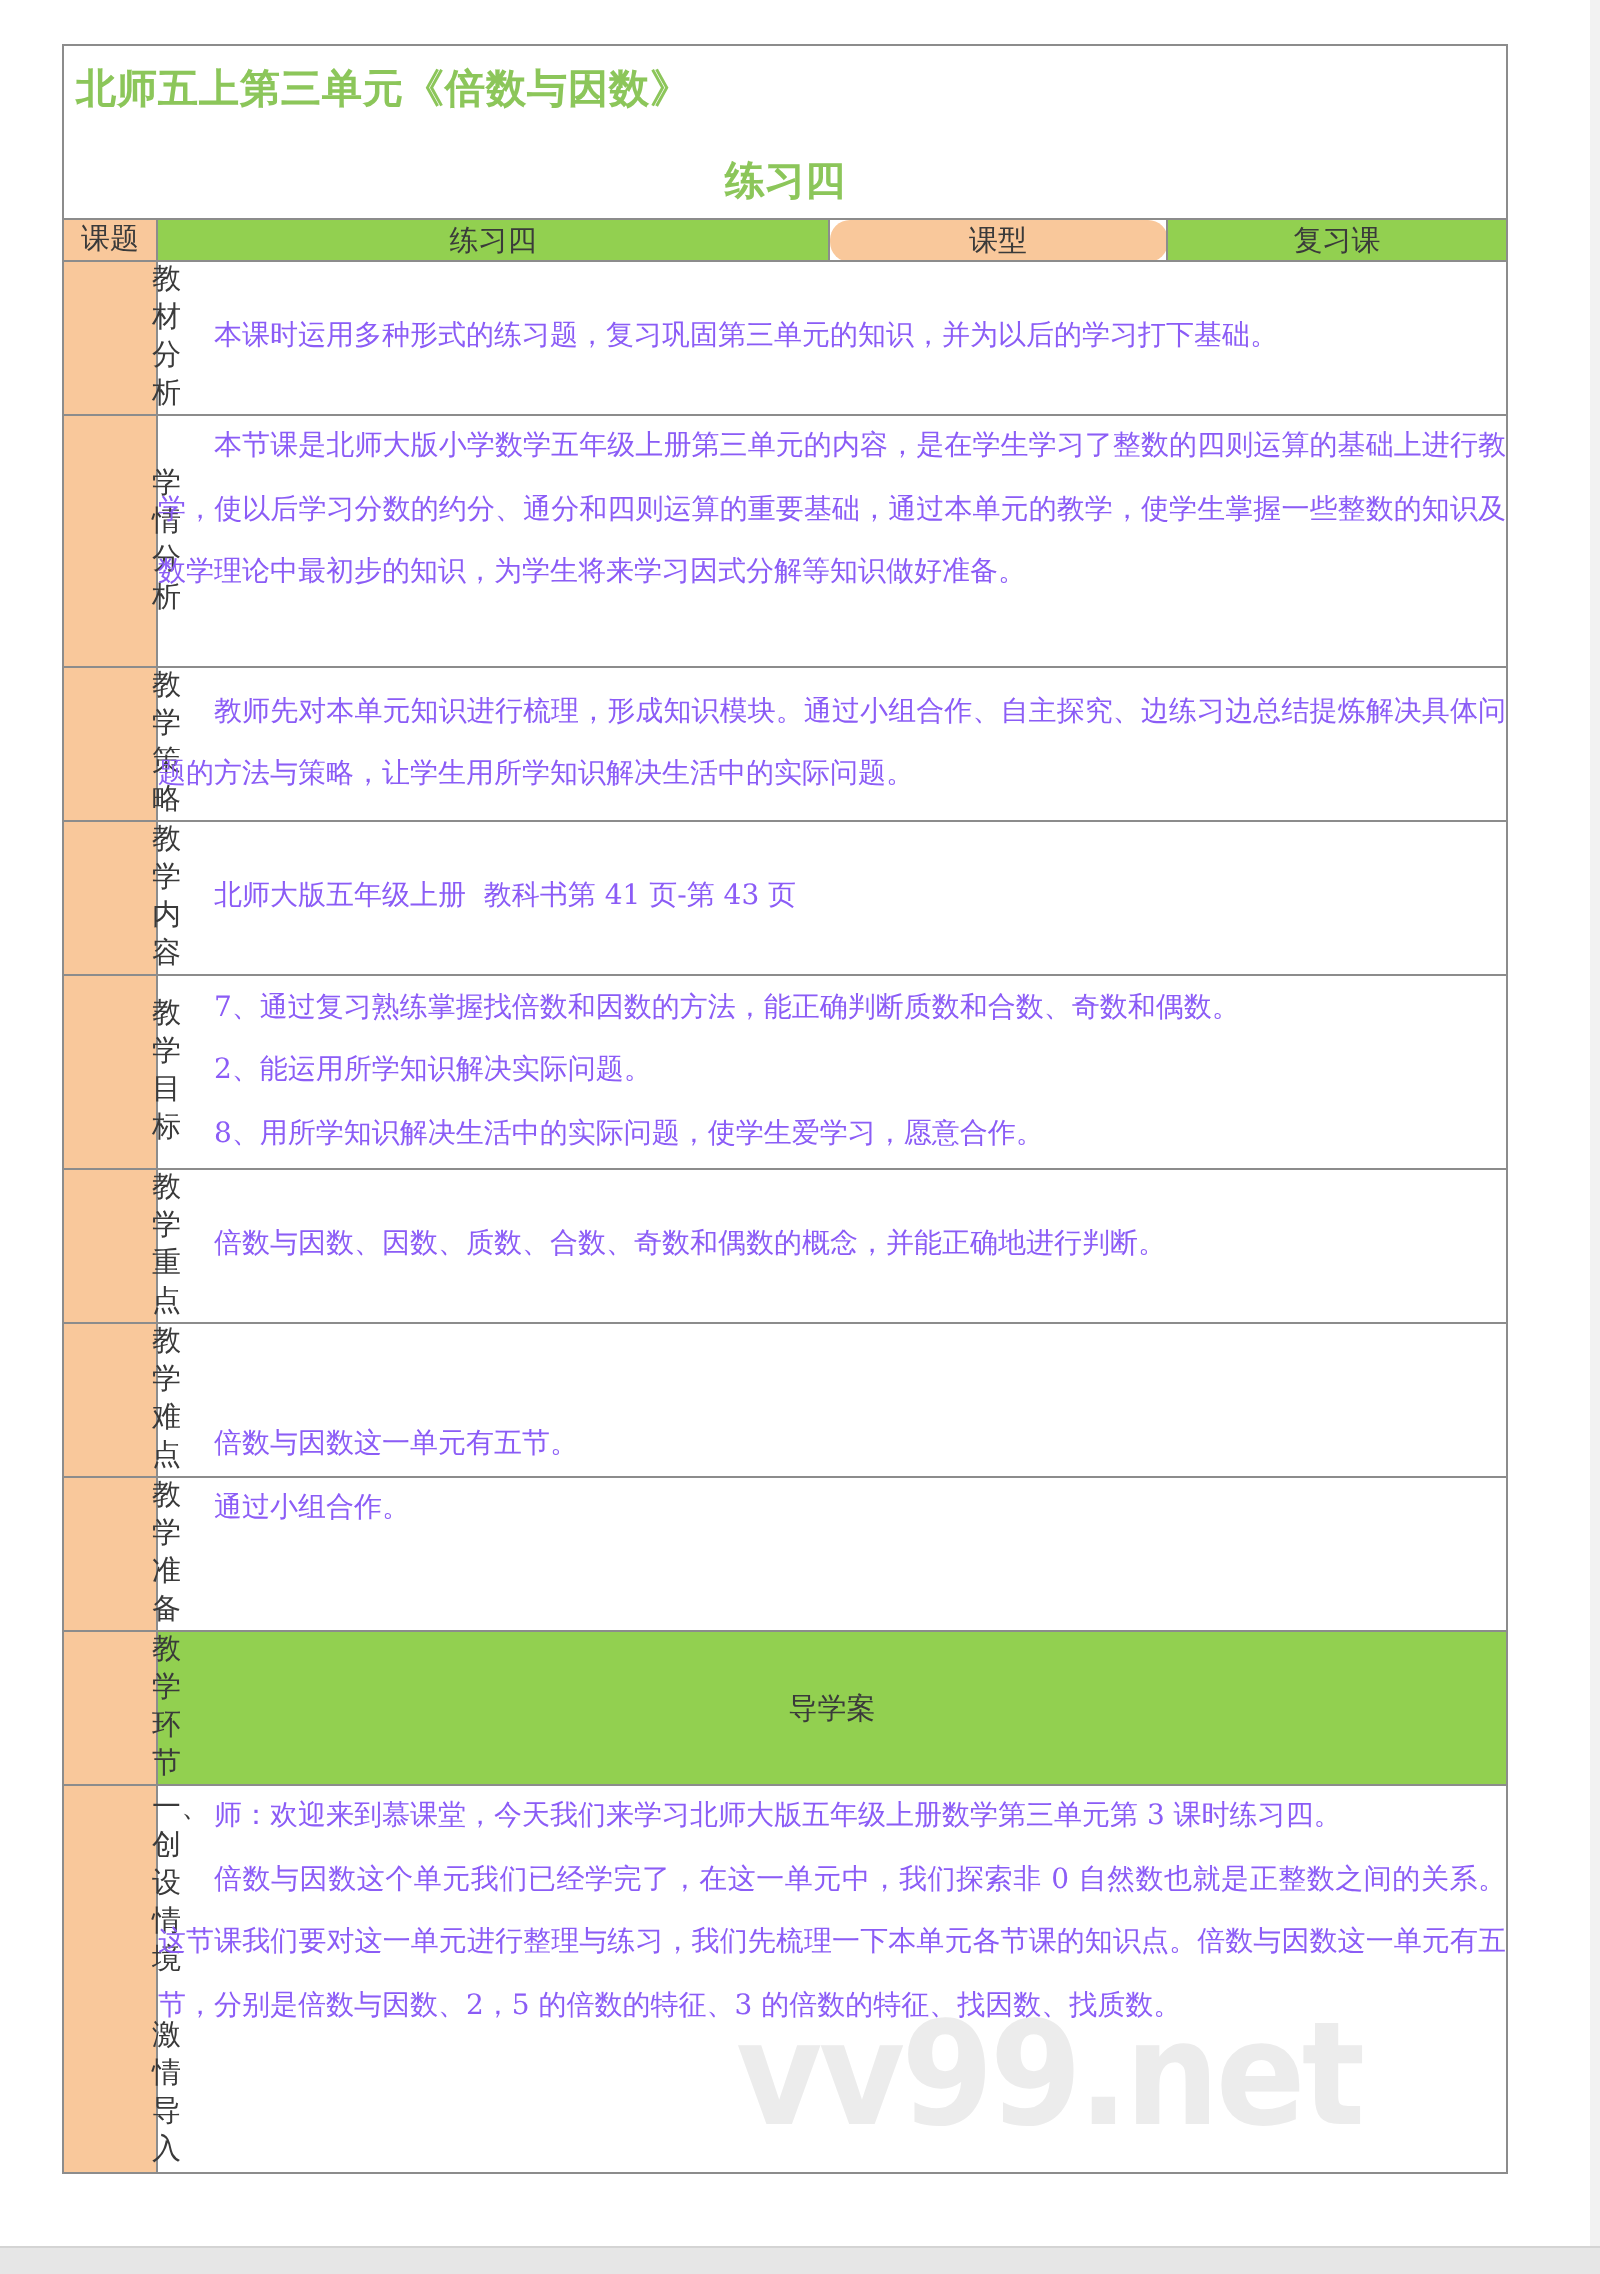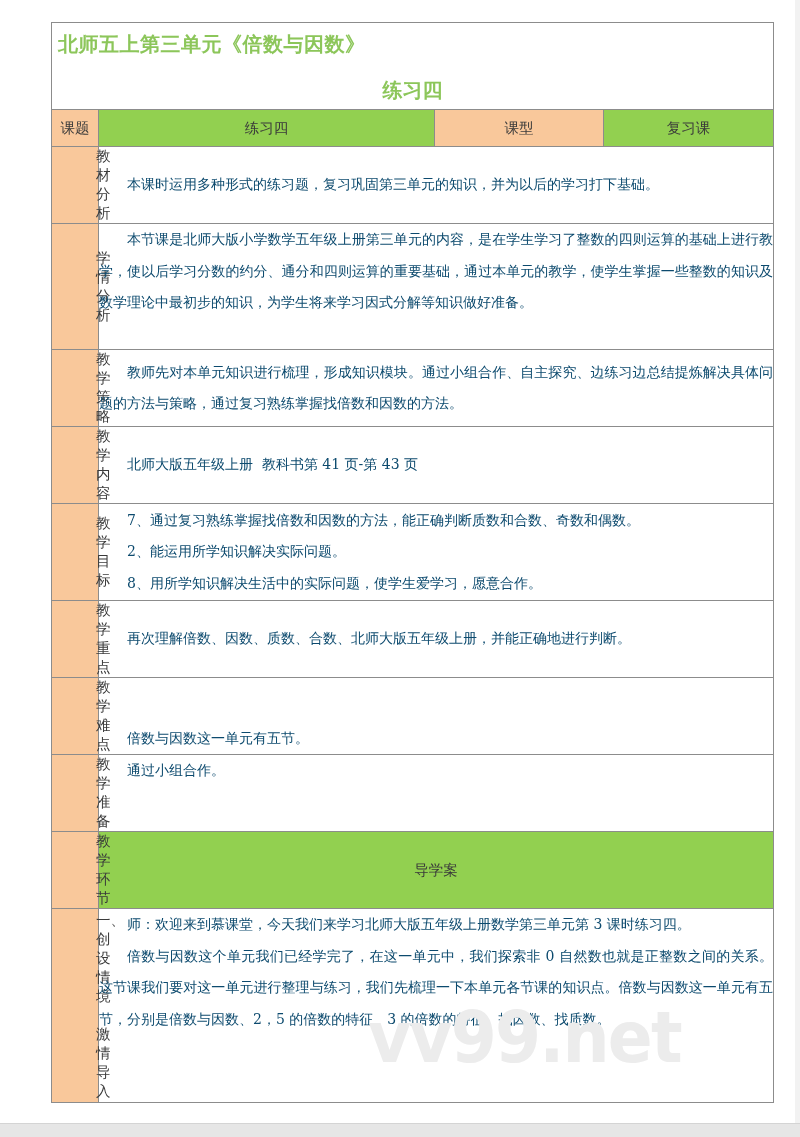--- a/index.html
+++ b/index.html
@@ -8,21 +8,21 @@
     font-family:"DejaVu Serif","Liberation Serif",serif; color:#333;
   }
   .page-edge {
     position:absolute; left:0; top:1123px; width:800px; height:14px;
     background:#e6e6e6; border-top:1px solid #d4d4d4;
   }
   .right-edge {
     position:absolute; left:795px; top:0; width:5px; height:1123px; background:#f2f2f2;
   }
   table.plan {
-    position:absolute; left:51px; top:22px; width:722px;
+    position:absolute; left:31px; top:22px; width:722px;
     border-collapse:collapse; table-layout:fixed;padding-left:48px;
   }
   table.plan td {
     border:1.5px solid #8c8c8c; padding:0; vertical-align:middle;
   }
   .title-cell { height:86px; position:relative; background:#fff; }
   .doc-title {
     position:absolute; left:6px; top:8px; font-family:"DejaVu Sans","Liberation Sans",sans-serif;
     font-size:20px; font-weight:bold; color:#8cc65a; letter-spacing:0.5px;
   }
@@ -34,23 +34,23 @@
   .lab {
     background:#f9c89b; width:45px; text-align:center;
     font-family:"DejaVu Sans","Liberation Sans",sans-serif; font-size:14.5px; color:#3a3a3a; line-height:19px;
   }
   .lab span { display:block;margin-left:44px; }
   .green {
     background:#92d050; text-align:center;
     font-family:"DejaVu Sans","Liberation Sans",sans-serif; font-size:14.5px; color:#3a3a3a;
   }
   .orange { background:#f9c89b; text-align:center;
-    font-family:"DejaVu Sans","Liberation Sans",sans-serif; font-size:14.5px; color:#3a3a3a; }
+    font-family:"DejaVu Sans","Liberation Sans",sans-serif; font-size:14.5px; color:#3a3a3a;border-radius:10px; }
   .content {
-    font-size:14px; line-height:31.5px; padding:0 8px 0 8px; color:#0c4a6e; text-align:justify;
+    font-size:14px; line-height:31.5px; padding:0 8px 0 8px; color:#8b5cf6; text-align:justify;
   }
   .content p { margin:0; }
   .indent { text-indent:28px; }
   .watermark {
     position:absolute; left:368px; top:995px; font-family:"DejaVu Sans","Liberation Sans",sans-serif;
     font-size:72px; font-weight:bold; color:#ececec; letter-spacing:-2px; transform:scaleX(0.92); transform-origin:left;
   }
 </style>
 </head>
 <body>
@@ -64,21 +64,21 @@
     <col style="width:169px">
     <col style="width:170px">
   </colgroup>
   <tbody>
       <tr>
     <td colspan="4" class="title-cell">
       <div class="doc-title">北师五上第三单元《倍数与因数》</div>
       <div class="doc-subtitle">练习四</div>
     </td>
   </tr>
-  <tr style="height:37px">
+  <tr style="height:21px">
     <td class="lab">课题</td>
     <td class="green">练习四</td>
     <td class="orange">课型</td>
     <td class="green">复习课</td>
   </tr>
   <tr style="height:45px">
     <td class="lab">
       <span>教材</span>
       <span>分析</span>
     </td>
@@ -94,21 +94,21 @@
     <td colspan="3" class="content" style="vertical-align:top">
       <p class="indent">本节课是北师大版小学数学五年级上册第三单元的内容，是在学生学习了整数的四则运算的基础上进行教学，使以后学习分数的约分、通分和四则运算的重要基础，通过本单元的教学，使学生掌握一些整数的知识及数学理论中最初步的知识，为学生将来学习因式分解等知识做好准备。</p>
     </td>
   </tr>
   <tr style="height:66px">
     <td class="lab">
       <span>教学</span>
       <span>策略</span>
     </td>
     <td colspan="3" class="content">
-      <p class="indent">教师先对本单元知识进行梳理，形成知识模块。通过小组合作、自主探究、边练习边总结提炼解决具体问题的方法与策略，通过复习熟练掌握找倍数和因数的方法。</p>
+      <p class="indent">教师先对本单元知识进行梳理，形成知识模块。通过小组合作、自主探究、边练习边总结提炼解决具体问题的方法与策略，让学生用所学知识解决生活中的实际问题。</p>
     </td>
   </tr>
   <tr style="height:43px">
     <td class="lab">
       <span>教学</span>
       <span>内容</span>
     </td>
     <td colspan="3" class="content">
       <p class="indent" style="white-space:pre">北师大版五年级上册  教科书第 41 页-第 43 页</p>
     </td>
@@ -123,21 +123,21 @@
       <p class="indent">2、能运用所学知识解决实际问题。</p>
       <p class="indent">8、用所学知识解决生活中的实际问题，使学生爱学习，愿意合作。</p>
     </td>
   </tr>
   <tr style="height:43px">
     <td class="lab">
       <span>教学</span>
       <span>重点</span>
     </td>
     <td colspan="3" class="content">
-      <p class="indent">再次理解倍数、因数、质数、合数、北师大版五年级上册，并能正确地进行判断。</p>
+      <p class="indent">倍数与因数、因数、质数、合数、奇数和偶数的概念，并能正确地进行判断。</p>
     </td>
   </tr>
   <tr style="height:44px">
     <td class="lab">
       <span>教学</span>
       <span>难点</span>
     </td>
     <td colspan="3" class="content" style="vertical-align:bottom">
       <p class="indent">倍数与因数这一单元有五节。</p>
     </td>

